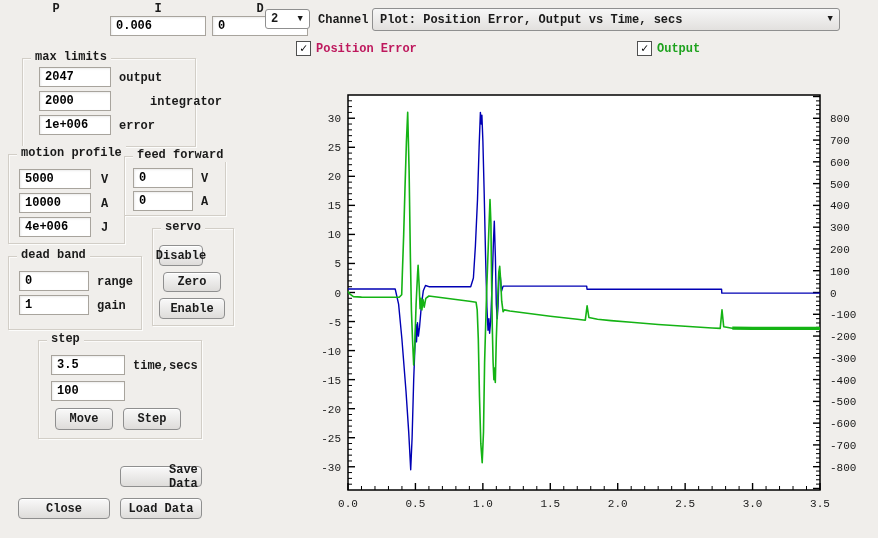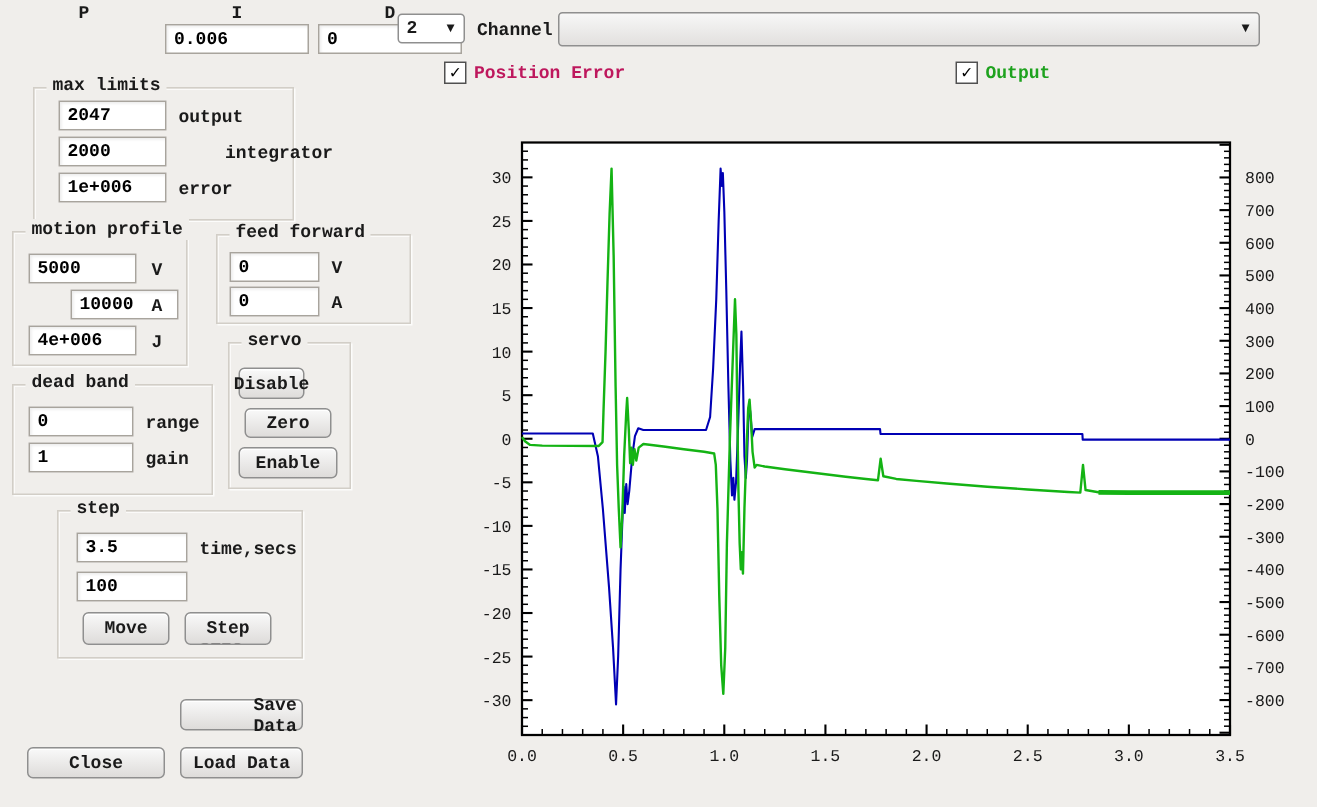--- a/index.html
+++ b/index.html
@@ -35,20 +35,21 @@
   <input class="tb" style="left: 110px; top: 16px; width: 96px;" value="0.006">
   <input class="tb" style="left: 212px; top: 16px; width: 96px;" value="0">
 
   <div class="combo white" style="left:265px;top:9px;width:45px;height:20px;">
     <span>2</span>
     <span class="arr">▼</span>
   </div>
   <span class="lbl" style="left:318px;top:13px;">Channel</span>
 
   <div class="combo" style="left:372px;top:8px;width:468px;height:23px;">
+    <span>Plot: Position Error, Output vs Time, secs</span>
     <span class="arr">▼</span>
   </div>
 
   <div class="chk" style="left:296px;top:41px;">
       <span class="chk-pe">✓</span>
     </div>
   <span class="lbl" style="left: 316px; top: 42px; color: #be185d;">Position Error</span>
   <div class="chk" style="left:637px;top:41px;">
       <span class="chk-out">✓</span>
     </div>
@@ -61,27 +62,27 @@
     <input class="tb" style="left: 16px; top: 32px; width: 72px;" value="2000">
     <span class="lbl" style="left:96px;top:36px;margin-left:31px;">integrator</span>
     <input class="tb" style="left: 16px; top: 56px; width: 72px;" value="1e+006">
     <span class="lbl" style="left:96px;top:60px;">error</span>
   </div>
 
   <div class="grp" style="left:8px;top:154px;width:115px;height:88px;">
     <span class="legend">motion profile</span>
     <input class="tb" style="left: 10px; top: 14px; width: 72px;" value="5000">
     <span class="lbl" style="left:92px;top:18px;">V</span>
-    <input class="tb" style="left: 10px; top: 38px; width: 72px; margin-left: 28px;" value="10000">
+    <input class="tb" style="left: 10px; top: 38px; width: 72px;" value="10000">
     <span class="lbl" style="left:92px;top:42px;">A</span>
     <input class="tb" style="left: 10px; top: 62px; width: 72px;" value="4e+006">
     <span class="lbl" style="left:92px;top:66px;">J</span>
   </div>
 
-  <div class="grp" style="left:144px;top:156px;width:100px;height:58px;padding-left:28px;">
+  <div class="grp" style="left:124px;top:156px;width:100px;height:58px;">
     <span class="legend">feed forward</span>
     <input class="tb" style="left: 8px; top: 11px; width: 60px;" value="0">
     <span class="lbl" style="left:76px;top:15px;">V</span>
     <input class="tb" style="left: 8px; top: 34px; width: 60px;" value="0">
     <span class="lbl" style="left:76px;top:38px;">A</span>
   </div>
 
   <div class="grp" style="left:152px;top:228px;width:80px;height:96px;">
     <span class="legend">servo</span>
     <div class="btn" style="left:6px;top:16px;width:44px;height:21px;">Disable</div>

